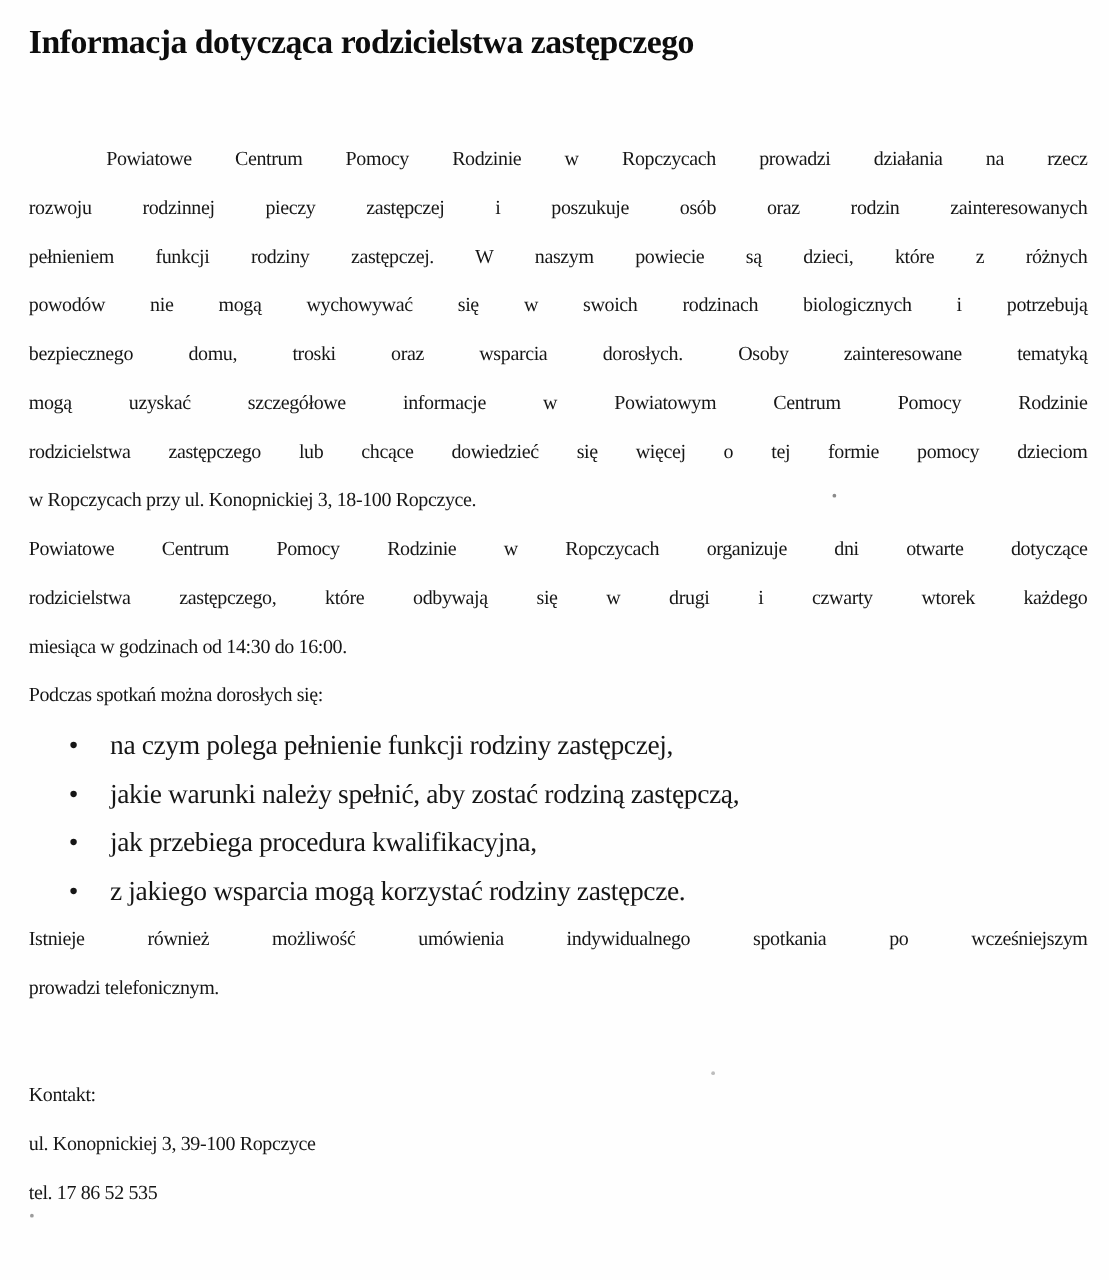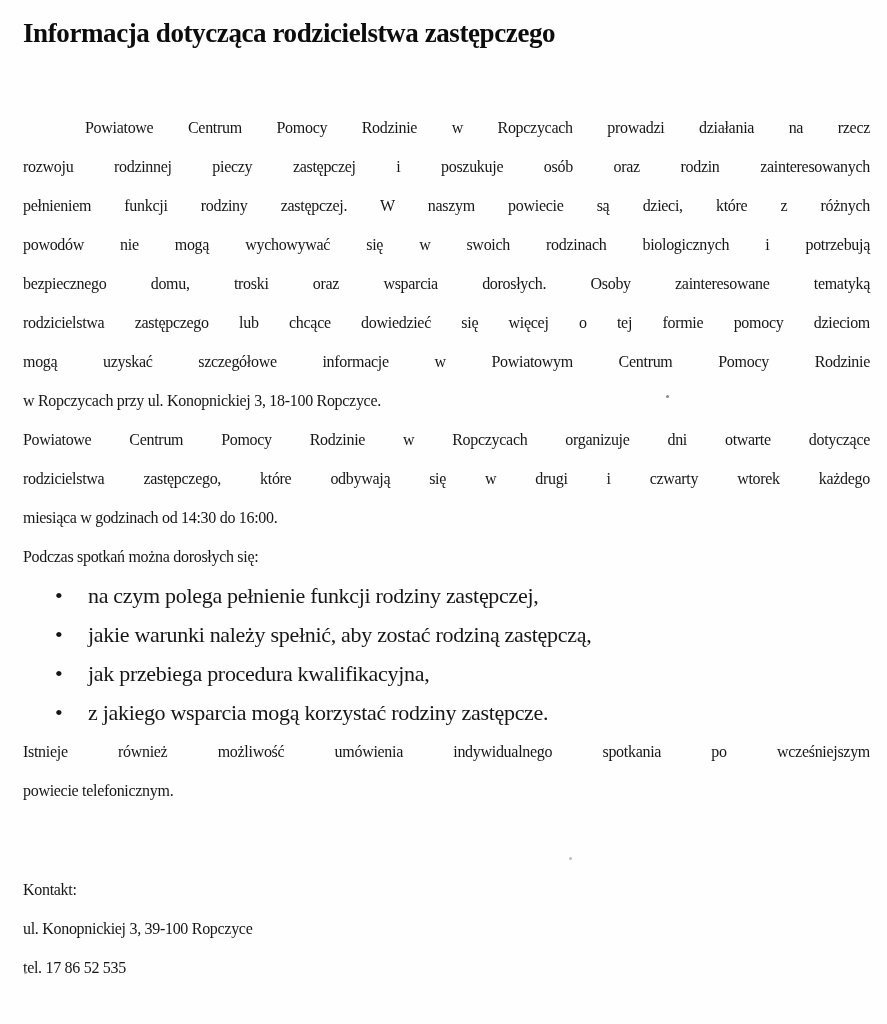--- a/index.html
+++ b/index.html
@@ -55,21 +55,21 @@
     line-height: 39px;
     letter-spacing: -0.3px;
   }
   .bullet {
     position: absolute;
     left: 32px;
     top: 0;
     font-size: 22px;
     line-height: 39px;
   }
-  .contact-block { margin-top: 60px; }
+  .contact-block { margin-top: 47px; }
   .scan-dot {
     position: absolute;
     border-radius: 50%;
   }
   .dot-1 { left: 666px; top: 395px; width: 3px; height: 3px; background: #8a8a8a; }
   .dot-2 { left: 569px; top: 857px; width: 3px; height: 3px; background: #bdbdbd; }
   .dot-3 { left: 24px;  top: 971px; width: 3px; height: 3px; background: #9c9c9c; }
 </style>
 </head>
 <body>
@@ -77,43 +77,43 @@
 <div class="page">
 
   <h1 class="title">Informacja dotycząca rodzicielstwa zastępczego</h1>
 
   <div class="para para-intro">
     <div class="tline jline indent">Powiatowe Centrum Pomocy Rodzinie w Ropczycach prowadzi działania na rzecz</div>
     <div class="tline jline">rozwoju rodzinnej pieczy zastępczej i poszukuje osób oraz rodzin zainteresowanych</div>
     <div class="tline jline">pełnieniem funkcji rodziny zastępczej. W naszym powiecie są dzieci, które z różnych</div>
     <div class="tline jline">powodów nie mogą wychowywać się w swoich rodzinach biologicznych i potrzebują</div>
     <div class="tline jline">bezpiecznego domu, troski oraz wsparcia dorosłych. Osoby zainteresowane tematyką</div>
+    <div class="tline jline">mogą uzyskać szczegółowe informacje w Powiatowym Centrum Pomocy Rodzinie</div>
     <div class="tline jline">rodzicielstwa zastępczego lub chcące dowiedzieć się więcej o tej formie pomocy dzieciom</div>
-    <div class="tline jline">mogą uzyskać szczegółowe informacje w Powiatowym Centrum Pomocy Rodzinie</div>
     <div class="tline lline">w Ropczycach przy ul. Konopnickiej 3, 18-100 Ropczyce.</div>
   </div>
 
   <div class="para">
     <div class="tline jline"><span>Powiatowe Centrum Pomocy Rodzinie w Ropczycach organizuje </span><span class="b">dni otwarte dotyczące</span></div>
     <div class="tline jline b">rodzicielstwa zastępczego, które odbywają się w drugi i czwarty wtorek każdego</div>
     <div class="tline lline b">miesiąca w godzinach od 14:30 do 16:00.</div>
   </div>
 
   <div class="tline lline">Podczas spotkań można dorosłych się:</div>
 
   <ul class="bullets">
     <li><span class="bullet">•</span><span>na czym polega pełnienie funkcji rodziny zastępczej,</span></li>
     <li><span class="bullet">•</span><span>jakie warunki należy spełnić, aby zostać rodziną zastępczą,</span></li>
     <li><span class="bullet">•</span><span>jak przebiega procedura kwalifikacyjna,</span></li>
     <li><span class="bullet">•</span><span>z jakiego wsparcia mogą korzystać rodziny zastępcze.</span></li>
   </ul>
 
   <div class="para">
     <div class="tline jline">Istnieje również możliwość umówienia indywidualnego spotkania po wcześniejszym</div>
-    <div class="tline lline">powiecie telefonicznym.</div>
+    <div class="tline lline">prowadzi telefonicznym.</div>
   </div>
 
   <div class="contact-block">
     <div class="tline lline">Kontakt:</div>
     <div class="tline lline">ul. Konopnickiej 3, 39-100 Ropczyce</div>
     <div class="tline lline">tel. 17 86 52 535</div>
   </div>
 
   <span class="scan-dot dot-1"></span>
   <span class="scan-dot dot-2"></span>

